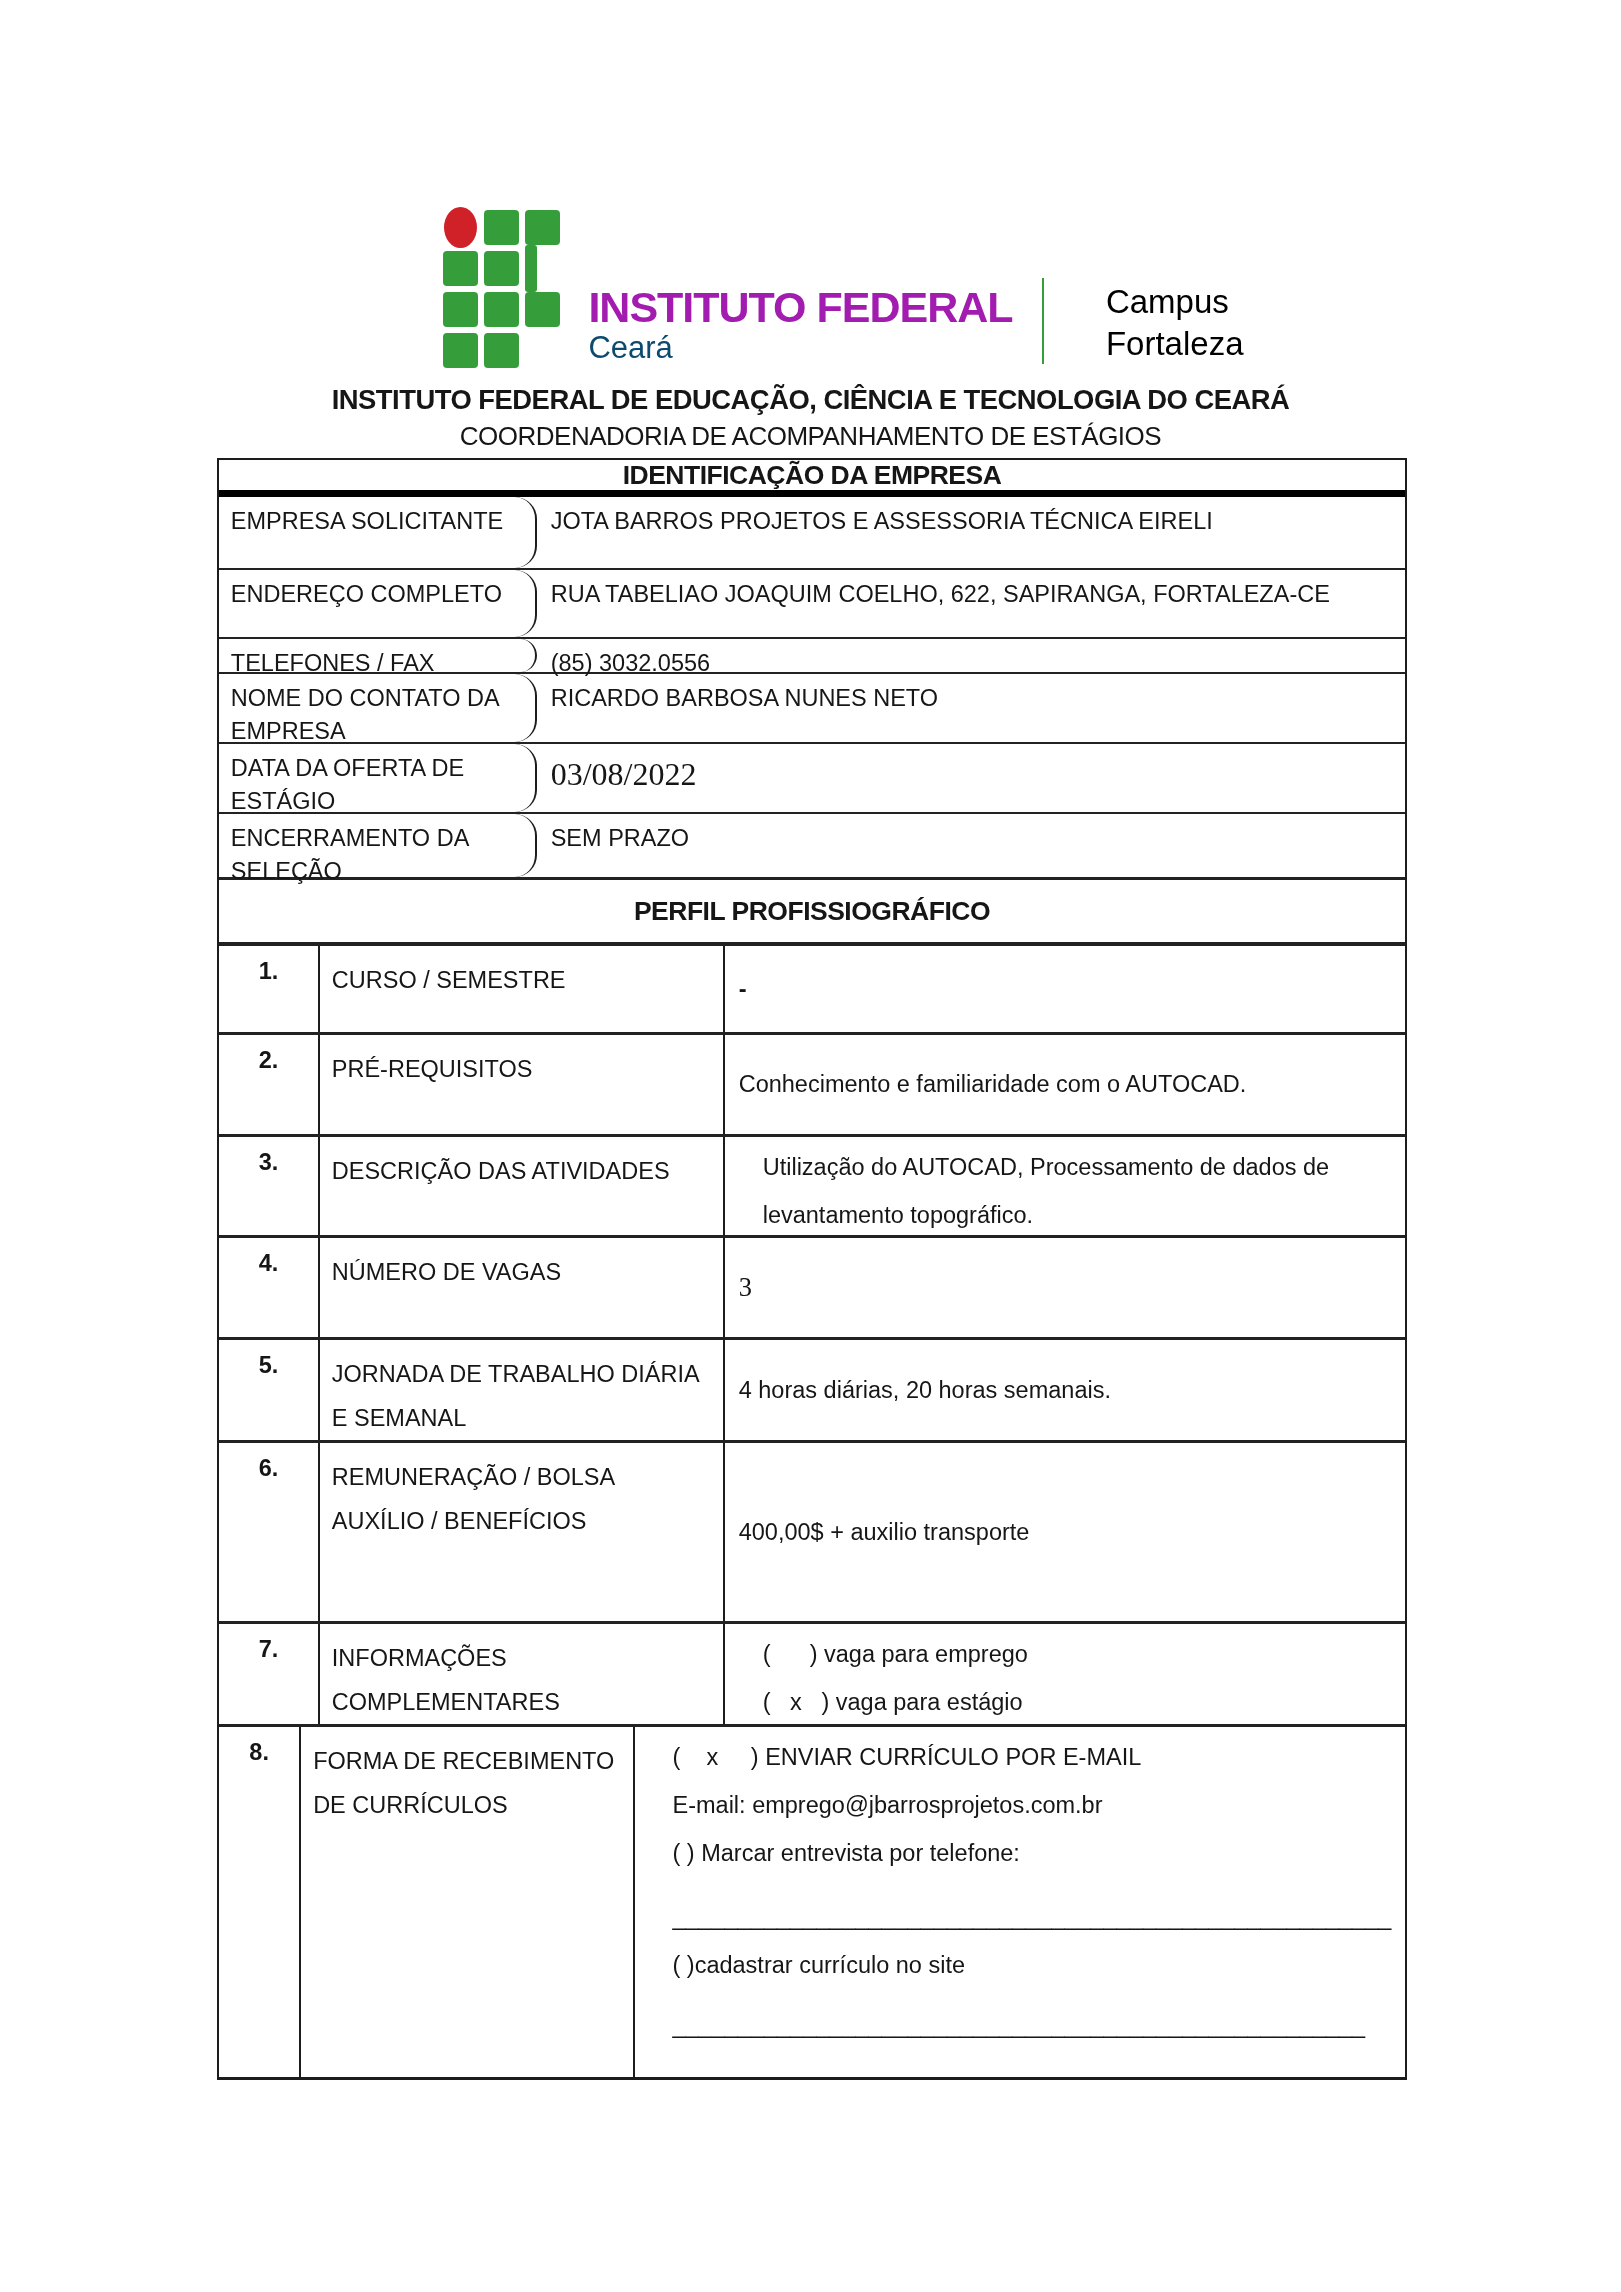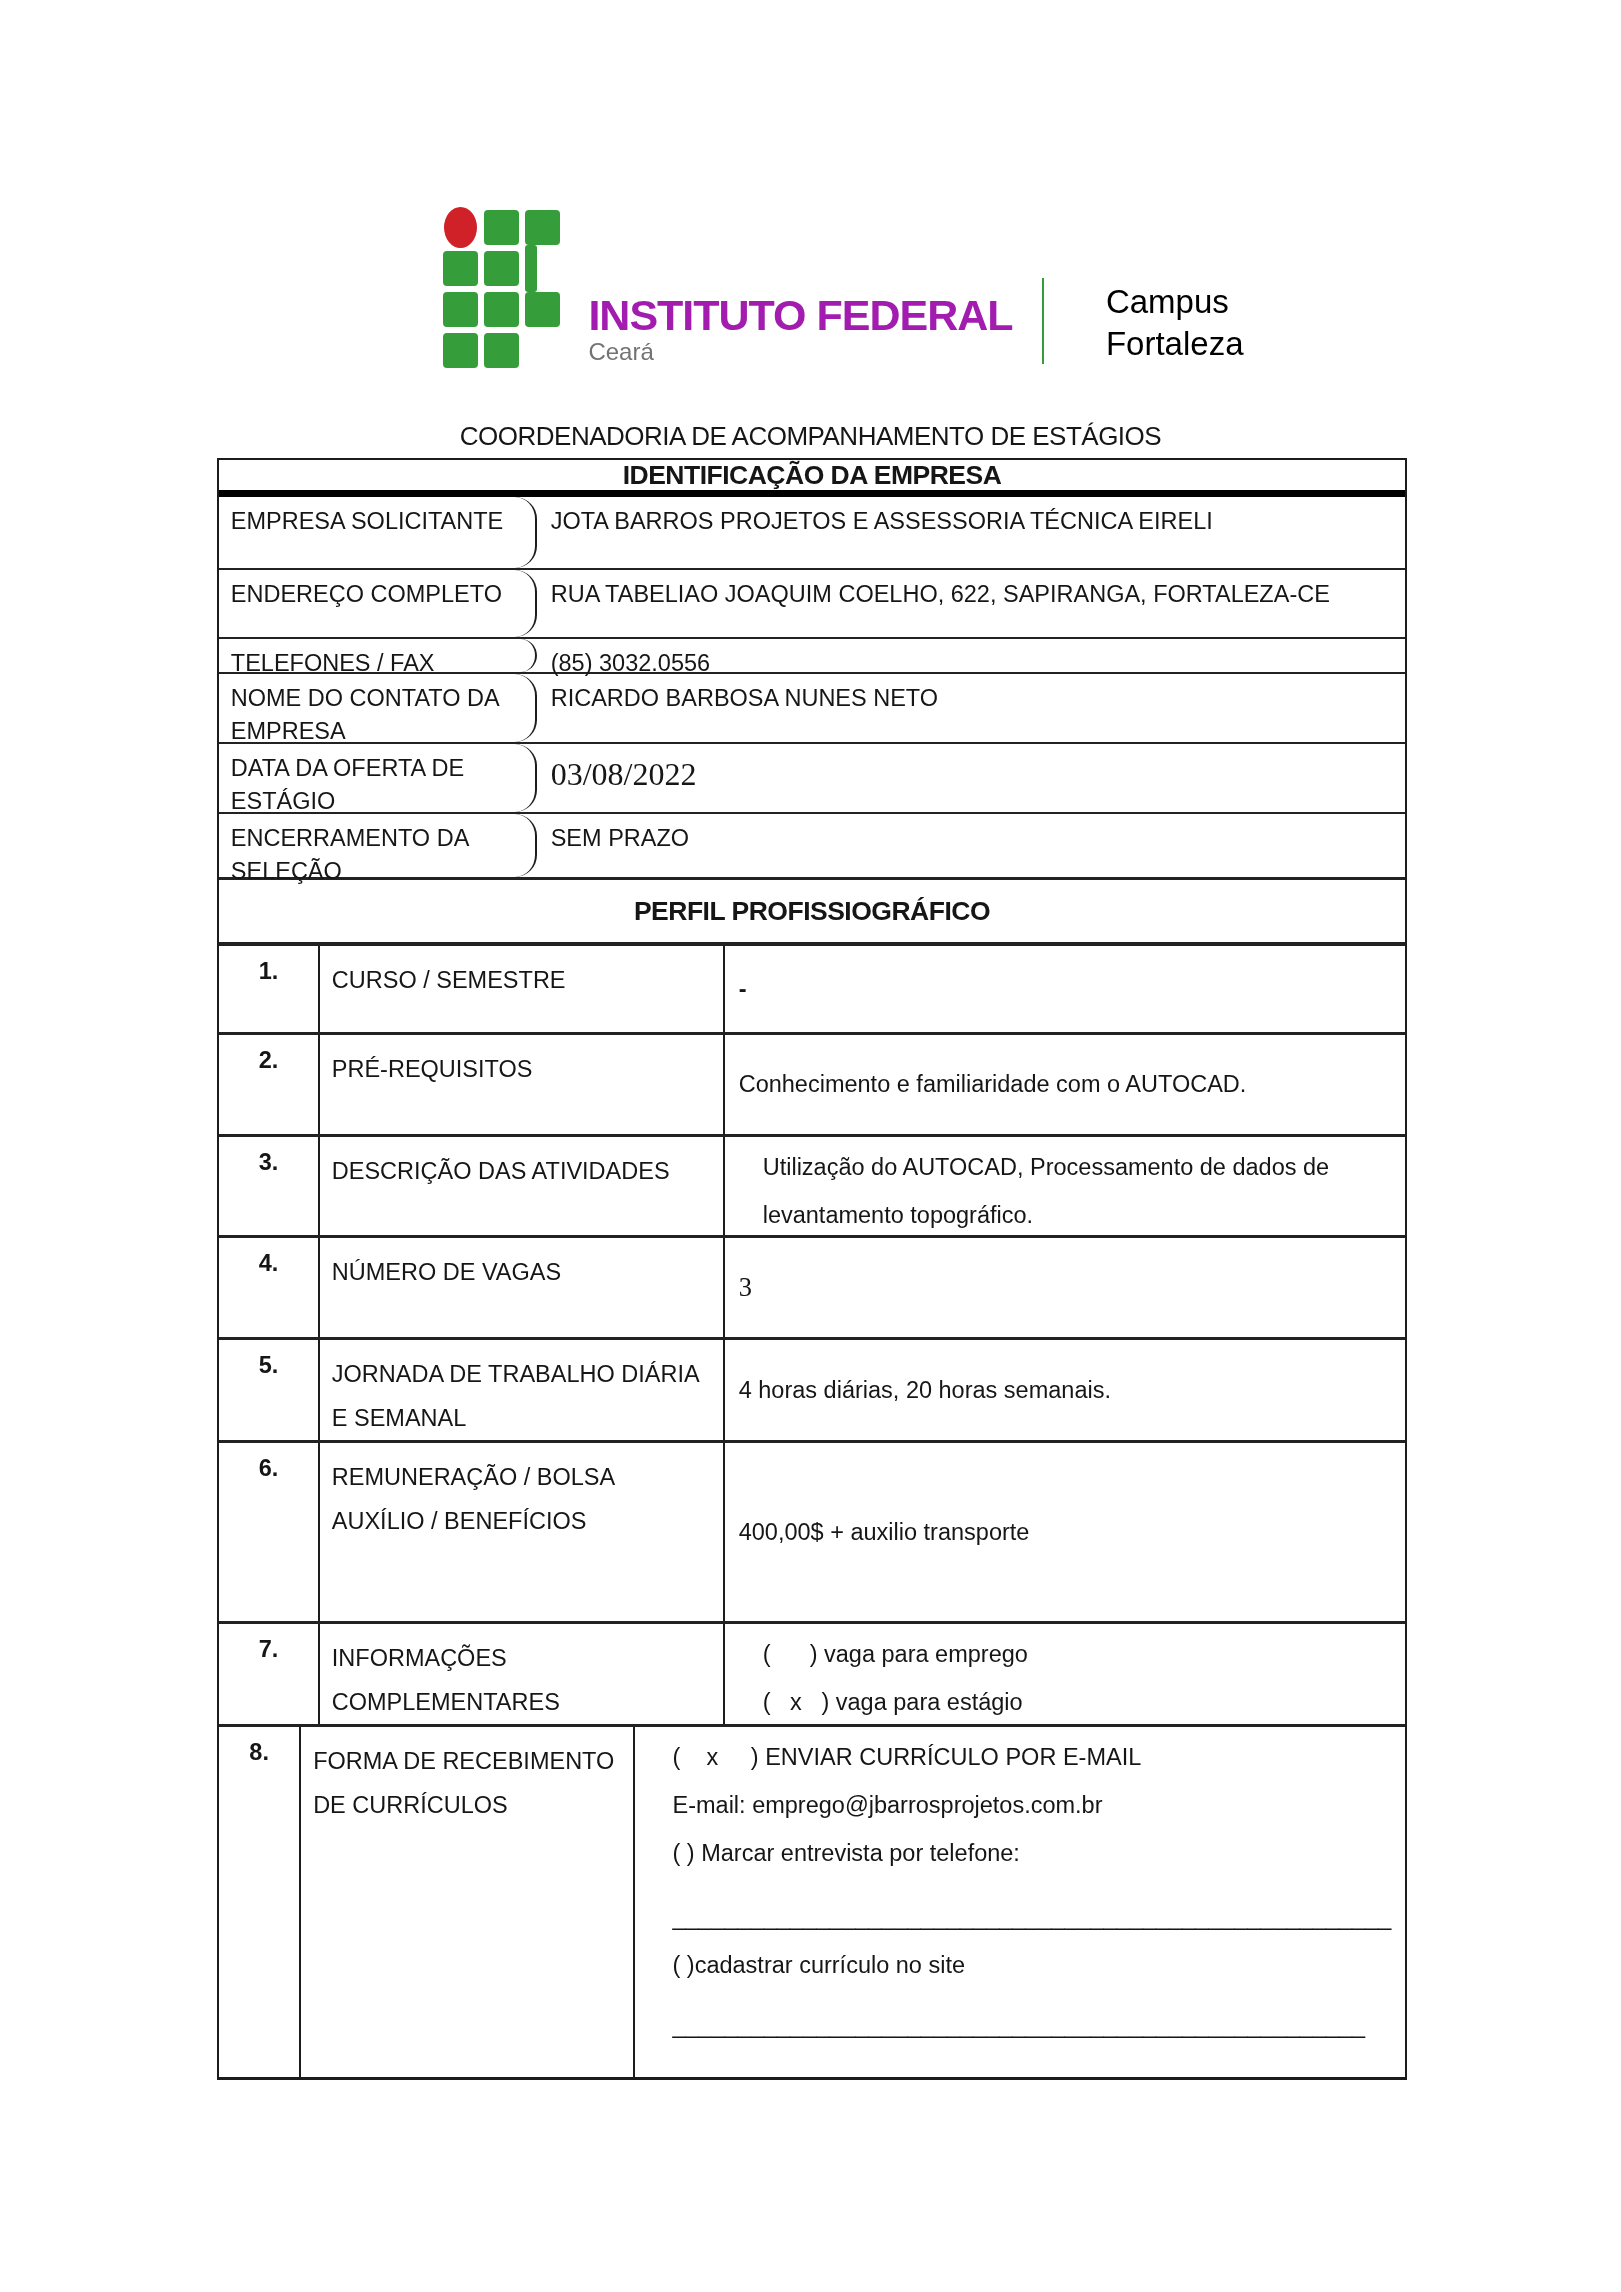--- a/index.html
+++ b/index.html
@@ -9,21 +9,21 @@
 
   
   .logo { position:absolute; left:443px; top:210px; display:flex; align-items:flex-end; }
   .logo-grid { display:grid; grid-template-columns:repeat(3,35px); grid-auto-rows:35px; gap:5.9px; width:118px; }
   .cell { position:relative; }
   .sq { background:var(--green); border-radius:3.9px; width:35px; height:35px; }
   .dot { background:var(--red); border-radius:50%; width:33px; height:41px; margin:-2.9px 0 0 1px; }
   .bar { background:var(--green); border-radius:2.9px; width:12.7px; height:47px; margin-top:-5.9px; }
   .logo-text { margin-left:27.4px; padding-bottom:2px; }
   .logo-brand { font-weight:bold; font-size:43px; letter-spacing:-1px; color:#a21caf; line-height:1.05; }
-  .logo-region { font-size:24px; color:#737373; line-height:1.15; }
+  .logo-region { font-size:31px; color:#0c4a6e; line-height:1.15; }
   .logo-sep { width:2.9px; height:86px; background:var(--green); margin:0 25.5px 3.9px 29px; }
   .logo-campus { font-size:33px; color:#000000; line-height:1.28; padding-bottom:2px;margin-left:36px; }
 
   
   .title { position:absolute; left:147px; width:1327px; top:384px; text-align:center;
            font-weight:bold; font-size:27.4px; letter-spacing:-0.5px; }
   .subtitle { position:absolute; left:147px; width:1327px; top:421px; text-align:center;
               font-size:26px; letter-spacing:-0.5px; }
 
   
@@ -104,20 +104,21 @@
       <div class="logo-brand">INSTITUTO FEDERAL</div>
       <div class="logo-region">Ceará</div>
     </div>
     <div class="logo-sep"></div>
     <div class="logo-campus">
       <div>Campus</div>
       <div>Fortaleza</div>
     </div>
   </div>
 
+  <div class="title">INSTITUTO FEDERAL DE EDUCAÇÃO, CIÊNCIA E TECNOLOGIA DO CEARÁ</div>
   <div class="subtitle">COORDENADORIA DE ACOMPANHAMENTO DE ESTÁGIOS</div>
 
   <div class="doc-table">
     <div class="sec-h idh">IDENTIFICAÇÃO DA EMPRESA</div>
     <div class="id-rows" id="id-rows">
   <div class="id-row idr0">
     <div class="lbl">EMPRESA SOLICITANTE</div>
     <div class="val">JOTA BARROS PROJETOS E ASSESSORIA TÉCNICA EIRELI</div>
   </div>
 

